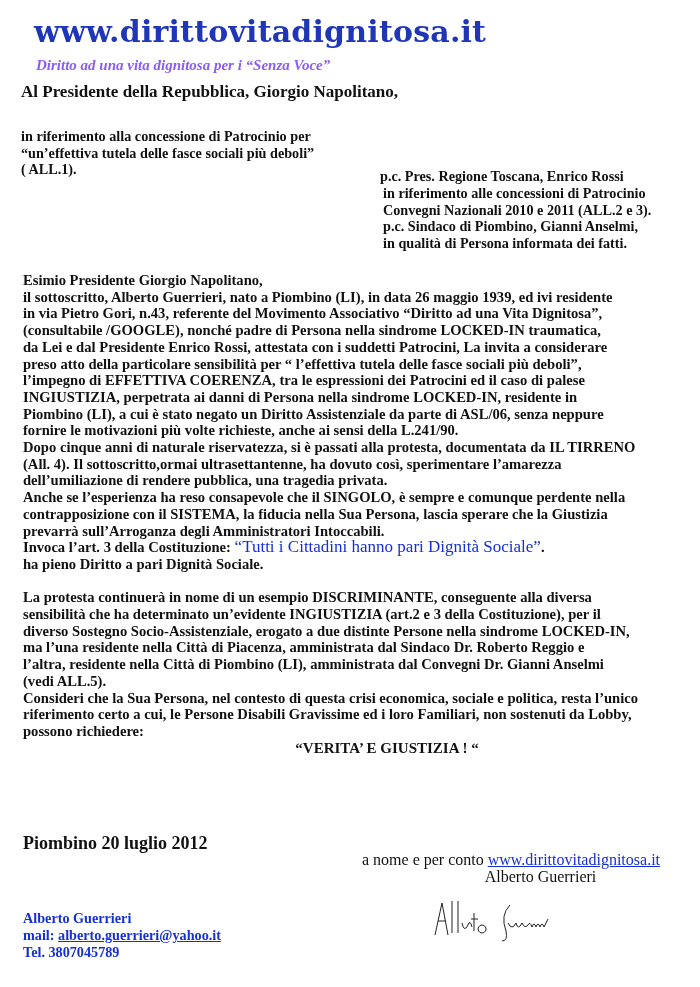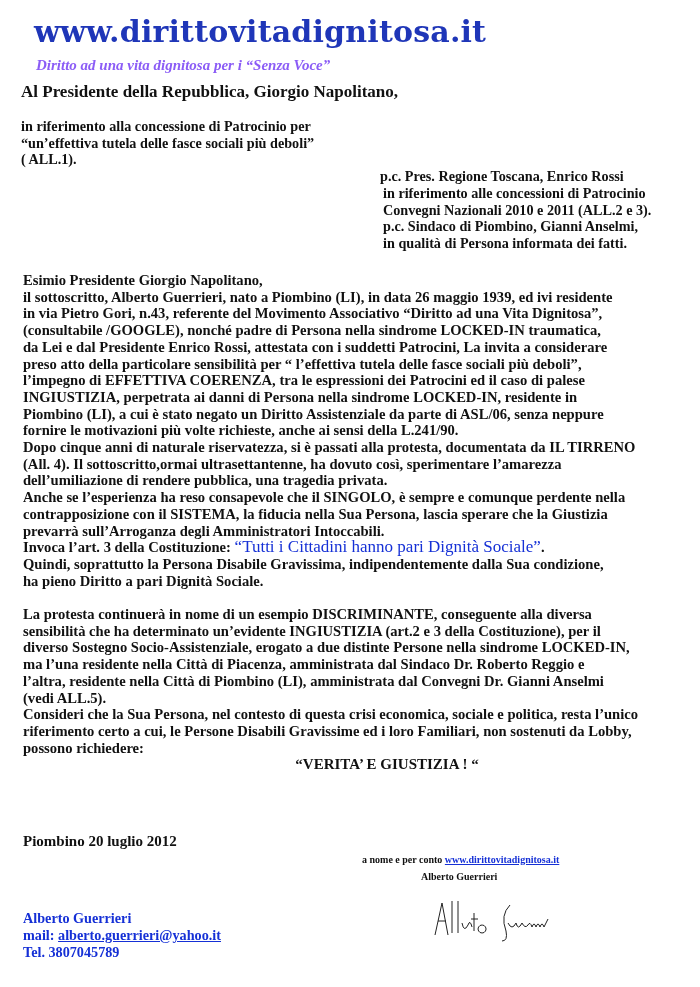--- a/index.html
+++ b/index.html
@@ -3,32 +3,32 @@
 <meta charset="utf-8">
 <style>
   html, body { margin:0; padding:0; background:#ffffff; }
   body { width:700px; height:987px; position:relative; overflow:hidden;
          font-family:"Liberation Serif","DejaVu Serif",serif; color:#111; }
   .abs { position:absolute; }
   .site-url { left:34px; top:14px; font-size:30px; font-weight:bold; color:#1f36b8;
               font-family:"DejaVu Serif","Liberation Serif",serif; letter-spacing:0.2px; white-space:nowrap; }
   .tagline { left:36px; top:57px; font-size:15px; font-style:italic; font-weight:bold; color:#8b5cf6; white-space:nowrap; }
   .addr-title { left:21px; top:82px; font-size:17px; font-weight:bold; white-space:nowrap; }
-  .addr-lines { left:21px; top:118px; font-size:14.2px; font-weight:bold; line-height:16.5px; }
+  .addr-lines { left:21px; top:128px; font-size:14.2px; font-weight:bold; line-height:16.5px; }
   .cc-block { left:380px; top:168px; font-size:14.2px; font-weight:bold; line-height:16.8px; }
   .cc-block div:nth-child(n+2) { padding-left:3px; }
   .body-text { left:23px; top:272px; width:668px; font-size:14.6px; font-weight:bold; line-height:16.7px;
                font-family:"Liberation Sans Narrow","Liberation Serif",serif; transform-origin:0 0; }
   .body-text p { margin:0; white-space:nowrap; }
   .quote-blue { color:#1530d6; font-size:17px; font-weight:normal;margin-top:36px; }
   .spacer { height:16.7px; }
   .center { text-align:center; }
   .verita { font-size:15px; padding-left:60px; }
-  .date { left:23px; top:833px; font-size:15px; font-weight:bold; }
-  .sign-block { left:362px; top:852px; font-size:10px; font-weight:bold; line-height:16.5px; }
+  .date { left:23px; top:833px; font-size:18px; font-weight:bold; }
+  .sign-block { left:362px; top:852px; font-size:16px; font-weight:normal; line-height:16.5px;text-align:center; }
   .sign-block .name { padding-left:59px; }
   a.link { color:#1530d6; text-decoration:underline; }
   .contact { left:23px; top:910px; font-size:14.2px; font-weight:bold; color:#1530d6; line-height:16.8px; }
   .signature { left:430px; top:895px; width:160px; height:50px; }
 </style>
 </head>
 <body>
 
 <div class="abs site-url">www.dirittovitadignitosa.it</div>
 <div class="abs tagline">Diritto ad una vita dignitosa per i “Senza Voce”</div>
@@ -60,21 +60,20 @@
     <p>INGIUSTIZIA, perpetrata ai danni di Persona nella sindrome LOCKED-IN, residente in</p>
     <p>Piombino (LI), a cui è stato negato un Diritto Assistenziale da parte di ASL/06, senza neppure</p>
     <p>fornire le motivazioni più volte richieste, anche ai sensi della L.241/90.</p>
     <p>Dopo cinque anni di naturale riservatezza, si è passati alla protesta, documentata da IL TIRRENO</p>
     <p>(All. 4). Il sottoscritto,ormai ultrasettantenne, ha dovuto così, sperimentare l’amarezza</p>
     <p>dell’umiliazione di rendere pubblica, una tragedia privata.</p>
     <p>Anche se l’esperienza ha reso consapevole che il SINGOLO, è sempre e comunque perdente nella</p>
     <p>contrapposizione con il SISTEMA, la fiducia nella Sua Persona, lascia sperare che la Giustizia</p>
     <p>prevarrà sull’Arroganza degli Amministratori Intoccabili.</p>
     <p><span>Invoca l’art. 3 della Costituzione: </span><span class="quote-blue">“Tutti i Cittadini hanno pari Dignità Sociale”</span><span>.</span></p>
-    <p>Quindi, soprattutto la Persona Disabile Gravissima, indipendentemente dalla Sua condizione,</p>
     <p>ha pieno Diritto a pari Dignità Sociale.</p>
   </div>
   <div class="spacer"></div>
   <div>
     <p>La protesta continuerà in nome di un esempio DISCRIMINANTE, conseguente alla diversa</p>
     <p>sensibilità che ha determinato un’evidente INGIUSTIZIA (art.2 e 3 della Costituzione), per il</p>
     <p>diverso Sostegno Socio-Assistenziale, erogato a due distinte Persone nella sindrome LOCKED-IN,</p>
     <p>ma l’una residente nella Città di Piacenza, amministrata dal Sindaco Dr. Roberto Reggio e</p>
     <p>l’altra, residente nella Città di Piombino (LI), amministrata dal Convegni Dr. Gianni Anselmi</p>
     <p>(vedi ALL.5).</p>

